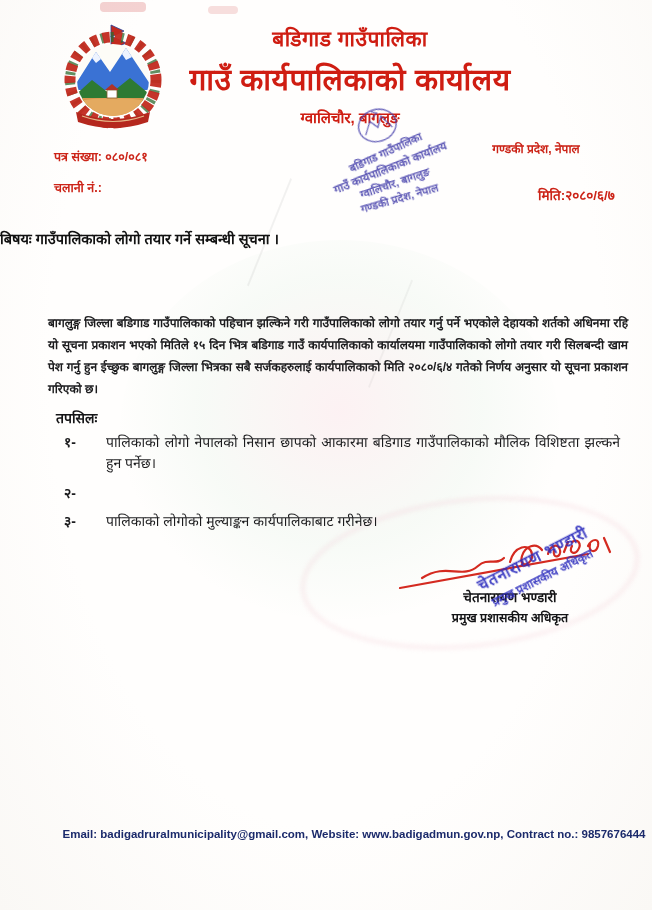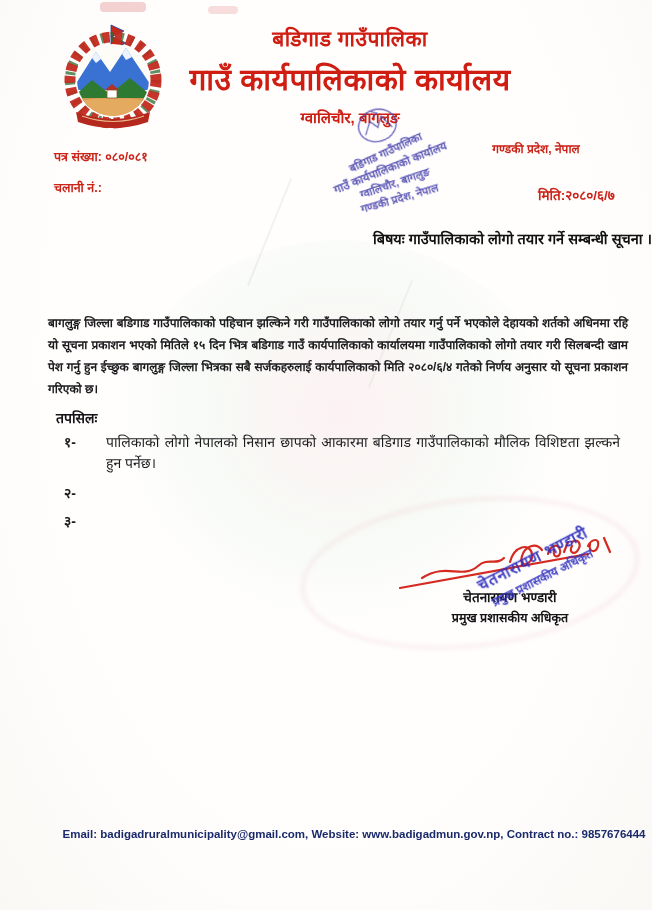--- a/index.html
+++ b/index.html
@@ -29,21 +29,21 @@
     transform:rotate(-17deg); color:rgba(72,66,172,.88);
     text-align:center; font-weight:bold; filter:blur(.2px);
   }
   .office-stamp .sketch { width:44px; height:36px; margin:0 auto 2px auto; }
   .office-stamp .sl { font-size:11px; line-height:16px; white-space:nowrap; }
   .office-stamp .s0 { transform:rotate(-8deg); }
   .office-stamp .s1 { transform:rotate(-5deg); font-size:11.5px; }
   .office-stamp .s2 { transform:rotate(-2deg); }
   .office-stamp .s3 { transform:rotate(1deg); }
   
-  .subject { position:absolute; left:0; top:228px; width:100%; text-align:right;
+  .subject { position:absolute; left:0; top:228px; width:100%; text-align:left;
     font-size:14.5px; font-weight:bold; color:#111; }
   
   .wm1 { position:absolute; left:120px; top:240px; width:440px; height:380px; border-radius:50%;
     background:radial-gradient(ellipse at 50% 45%, rgba(236,150,170,.12) 0%, rgba(180,220,190,.10) 45%, rgba(255,255,255,0) 72%); }
   .wm2 { position:absolute; left:300px; top:498px; width:340px; height:150px; border-radius:50%;
     border:4px solid rgba(228,140,165,.14); filter:blur(2px); transform:rotate(-6deg); }
   .wm3 { position:absolute; left:250px; top:228px; width:160px; height:110px;
     border-left:2px solid rgba(150,150,150,.12); border-right:2px solid rgba(150,150,150,.10);
     transform:rotate(40deg) skewX(18deg); }
   .smudge1 { position:absolute; left:100px; top:2px; width:46px; height:10px; background:rgba(210,80,80,.25); border-radius:4px; }
@@ -146,20 +146,21 @@
   <div class="items">
     <div class="item">
       <div class="num">१-</div>
       <div class="txt">पालिकाको लोगो नेपालको निसान छापको आकारमा बडिगाड गाउँपालिकाको मौलिक विशिष्टता झल्कने हुन पर्नेछ।</div>
     </div>
     <div class="item">
       <div class="num">२-</div>
     </div>
     <div class="item">
       <div class="num">३-</div>
+      <div class="txt">पालिकाको लोगोको मुल्याङ्कन कार्यपालिकाबाट गरीनेछ।</div>
     </div>
   </div>
 
   <div class="sig-squiggle">
     <svg viewBox="0 0 230 62" width="230" height="62">
       <g fill="none" stroke="#d42a20" stroke-width="2.2" stroke-linecap="round">
         <path d="M30,46 C55,30 70,48 86,34 C96,25 104,34 112,26"></path>
         <path d="M8,56 L196,22"></path>
         <path d="M118,30 c4,-16 20,-20 22,-8 c2,10 -14,16 -10,2 c3,-10 14,-14 20,-6"></path>
         <path d="M156,22 c2,-8 10,-12 12,-4 c2,7 -8,10 -6,0"></path>

